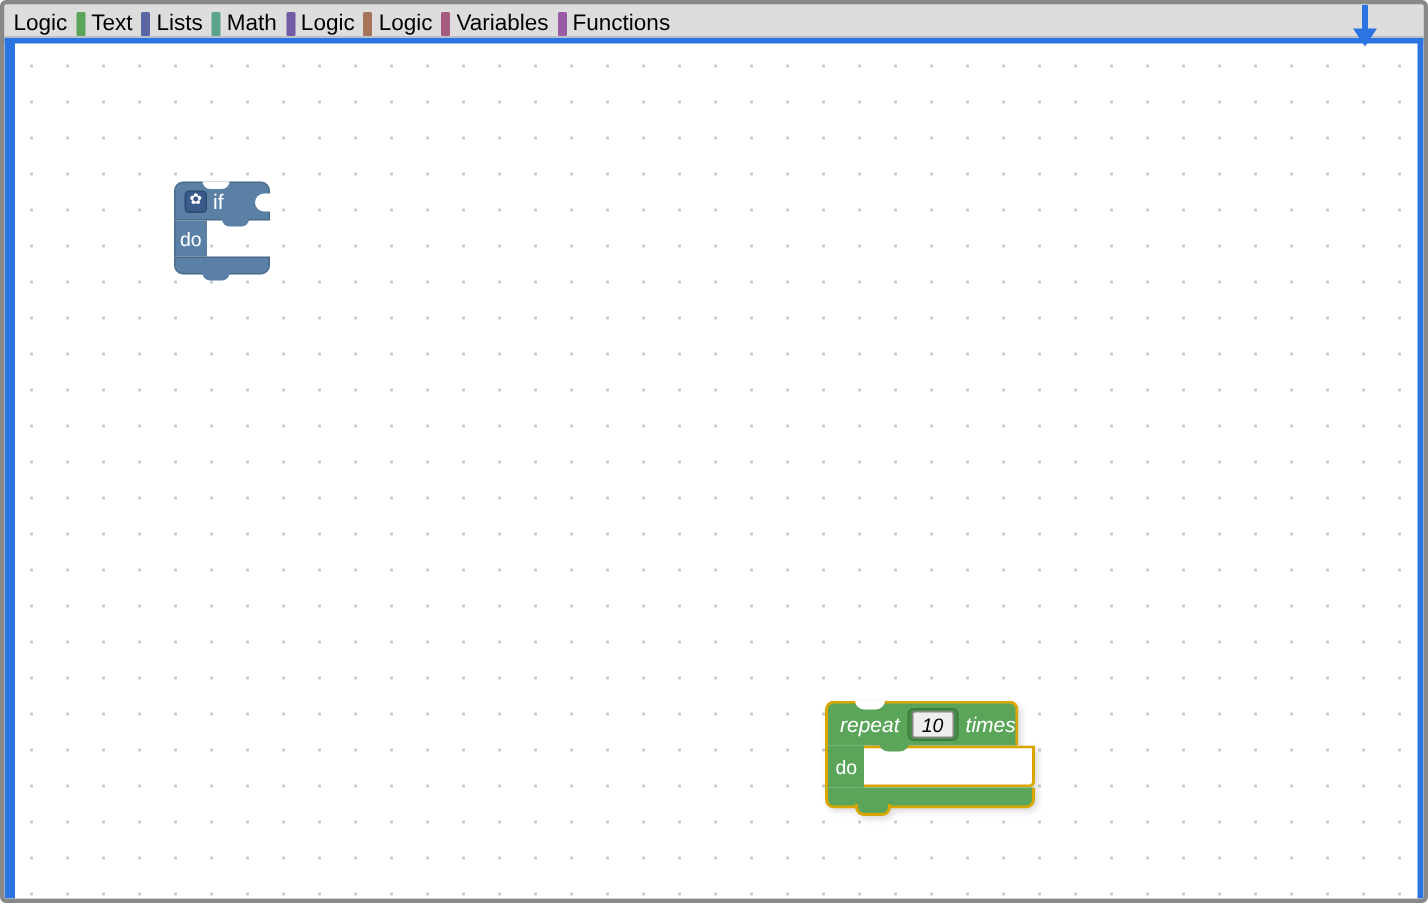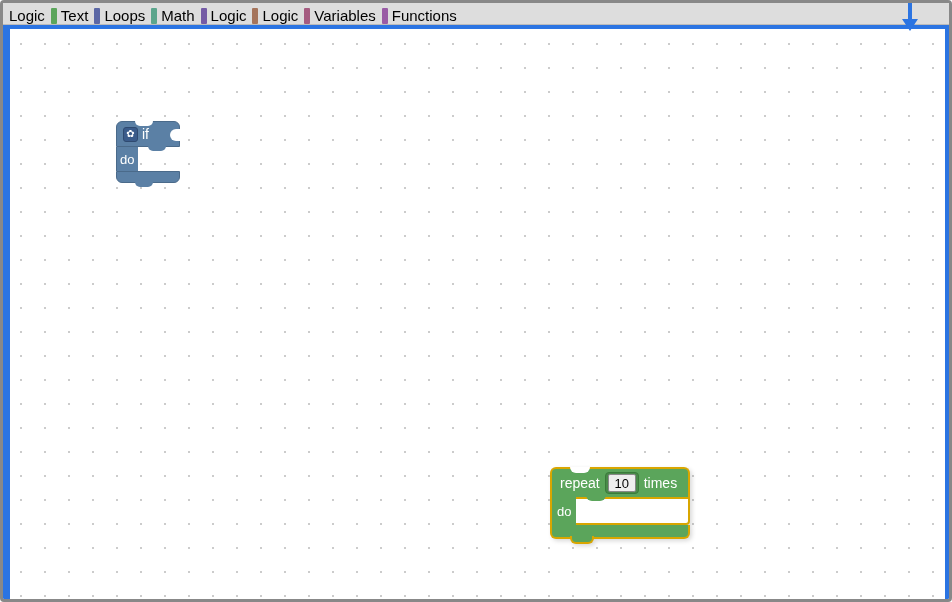--- a/index.html
+++ b/index.html
@@ -187,30 +187,31 @@
   .repeat-block {
     left: 540px;
     top: 438px;
     width: 150px;
     height: 72px;
     filter: drop-shadow(2px 2px 2px rgba(0,0,0,0.15));
   }
   .repeat-top {
     position: absolute;
     left: 0; top: 0;
-    width: 140px; height: 30px;
+    width: 129px; height: 30px;
     background: #5ba55b;
     border: 2px solid #d9a600;
     border-bottom: none;
     border-top-left-radius: 6px;
     border-top-right-radius: 6px;
     display: flex;
     align-items: center;
     gap: 5px;
     padding-left: 8px;
+    font-style: italic;
   }
   .repeat-top::before {
     content: "";
     position: absolute;
     top: -2px;
     left: 18px;
     width: 20px;
     height: 6px;
     background: #fff;
     border-bottom-left-radius: 6px;
@@ -298,21 +299,21 @@
   <div class="toolbar">
     <span class="toolbar-item">
       <span>Logic</span>
     </span>
     <span class="toolbar-item">
       <span class="toolbar-swatch" style="background:#5ba55b"></span>
       <span>Text</span>
     </span>
     <span class="toolbar-item">
       <span class="toolbar-swatch" style="background:#5b67a5"></span>
-      <span>Loops</span>
+      <span>Lists</span>
     </span>
     <span class="toolbar-item">
       <span class="toolbar-swatch" style="background:#5ba58c"></span>
       <span>Math</span>
     </span>
     <span class="toolbar-item">
       <span class="toolbar-swatch" style="background:#745ba5"></span>
       <span>Logic</span>
     </span>
     <span class="toolbar-item">

